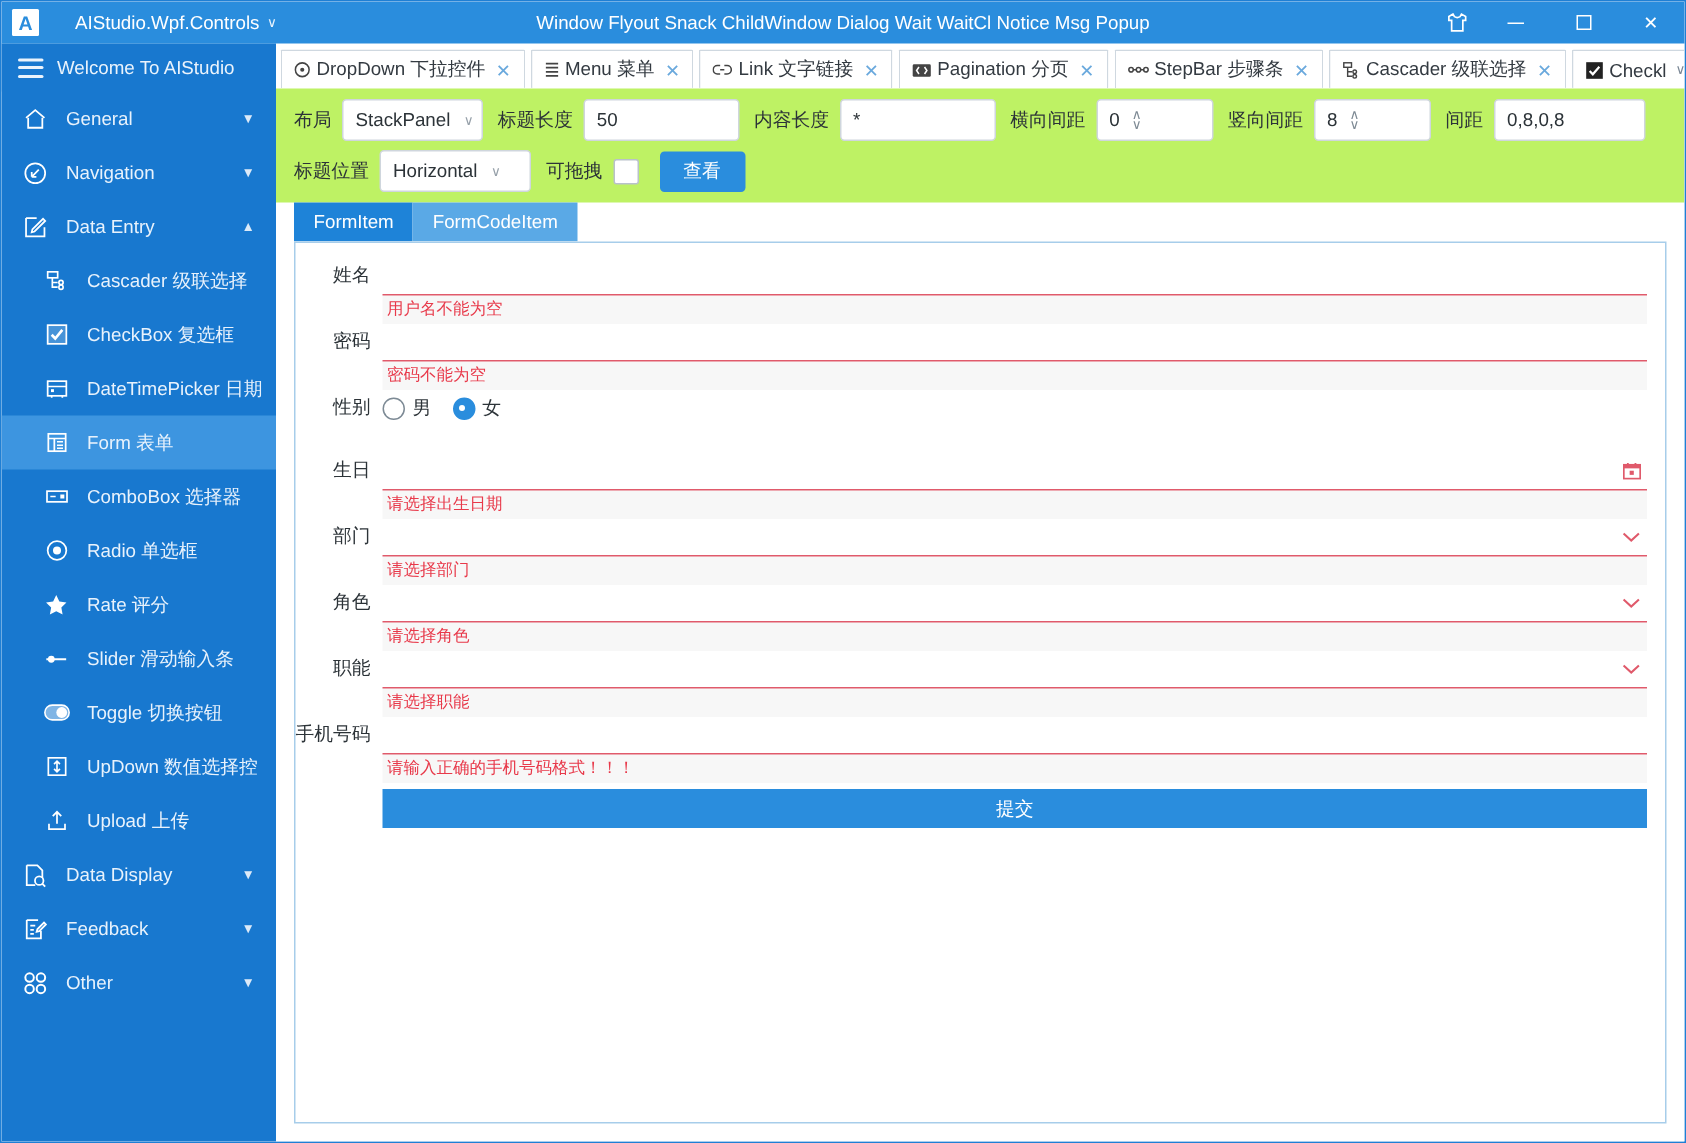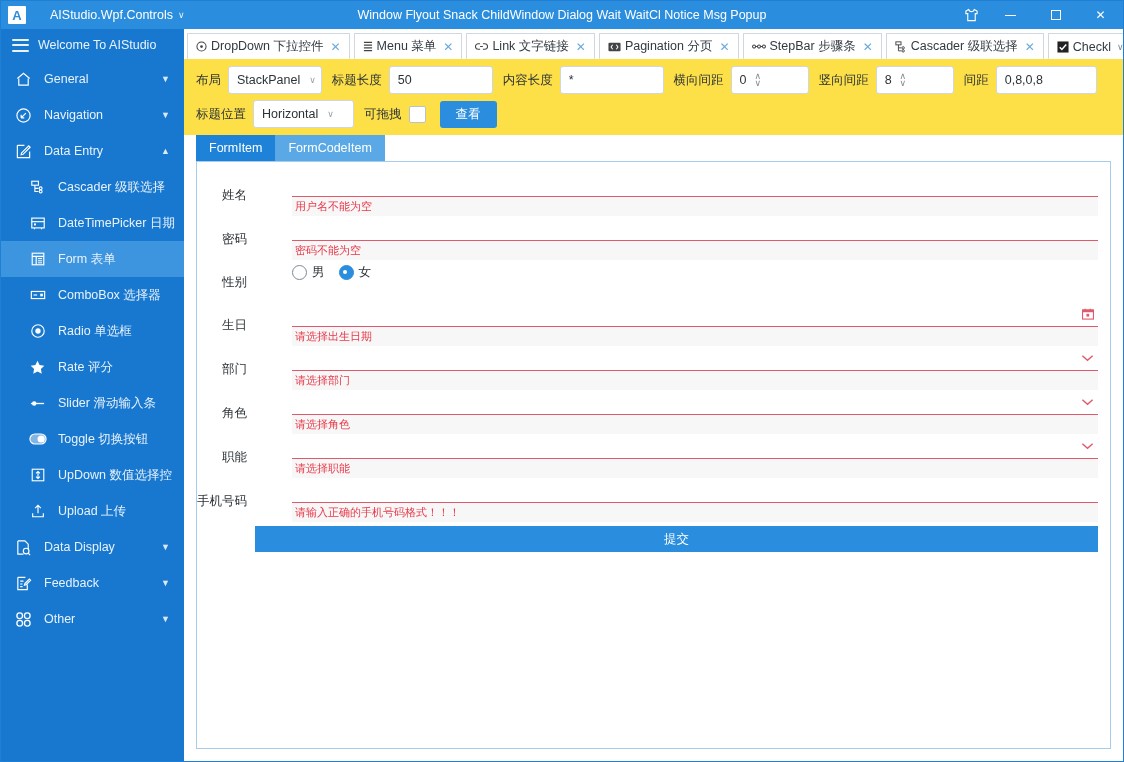--- a/index.html
+++ b/index.html
@@ -185,21 +185,21 @@
   .tab .t-close {
     margin-left: 7px;
     color: #6aa9dd;
     font-size: 12px;
   }
   .tab .t-chev { margin-left: 6px; font-size: 9px; color: #7a8795; }
 
   
   .toolbar {
     padding: 6px 16px 2px 0;
-    background: #fde047;
+    background: #bef264;
     flex: 0 0 auto;
   }
   .trow {
     display: flex;
     align-items: center;
     height: 30px;
     margin-bottom: 4px;
     padding-left: 12px;
   }
   .tlabel {
@@ -273,23 +273,22 @@
     margin: 0 12px 12px 12px;
     border: 1px solid #a7cdea;
     flex: 1 1 auto;
     min-height: 0;
     background: #fff;
     overflow: hidden;
     padding-top: 10px;
   }
   .fitem {
     display: flex;
-    align-items: center;
+    align-items: flex-start;
     padding: 0 12px 0 0;
-    gap: 37px;
   }
   .flabel {
     width: 50px;
     flex: 0 0 50px;
     text-align: right;
     font-size: 12.5px;
     color: #2c3338;
     padding-top: 3px;
     white-space: nowrap;
   }
@@ -444,20 +443,29 @@
             <svg width="16" height="16" viewBox="0 0 18 18" fill="none" stroke="#fff" stroke-width="1.25">
               <rect x="2" y="2.5" width="7.5" height="4.5"></rect>
                 <path d="M5.5 7 L5.5 14 L9.5 14 M5.5 10.5 L9.5 10.5"></path>
               <circle cx="12" cy="10.5" r="1.6"></circle>
                 <circle cx="12" cy="14" r="1.6"></circle>
             </svg>
           </span>
           <span class="sb-label">Cascader 级联选择</span>
         </div>
 
+        <div class="sb-item">
+          <span class="sb-icon">
+            <svg width="16" height="16" viewBox="0 0 18 18" fill="none">
+              <rect x="2" y="2" width="14" height="14" stroke="#fff" stroke-width="1.3" fill="#fff" fill-opacity="0.2"></rect>
+              <path d="M5 9.2 L7.7 12 L13 5.6" stroke="#fff" stroke-width="2" fill="none"></path>
+            </svg>
+          </span>
+          <span class="sb-label">CheckBox 复选框</span>
+        </div>
 
         <div class="sb-item">
           <span class="sb-icon">
             <svg width="16" height="16" viewBox="0 0 18 18" fill="none" stroke="#fff" stroke-width="1.3">
               <rect x="2" y="3.5" width="14" height="11"></rect>
                 <path d="M2 7.5 L16 7.5"></path>
               <path d="M5 14.5 L5 16 M13 14.5 L13 16"></path>
               <rect x="4.5" y="9.5" width="2.2" height="2.2" fill="#fff" stroke="none"></rect>
             </svg>
           </span>

